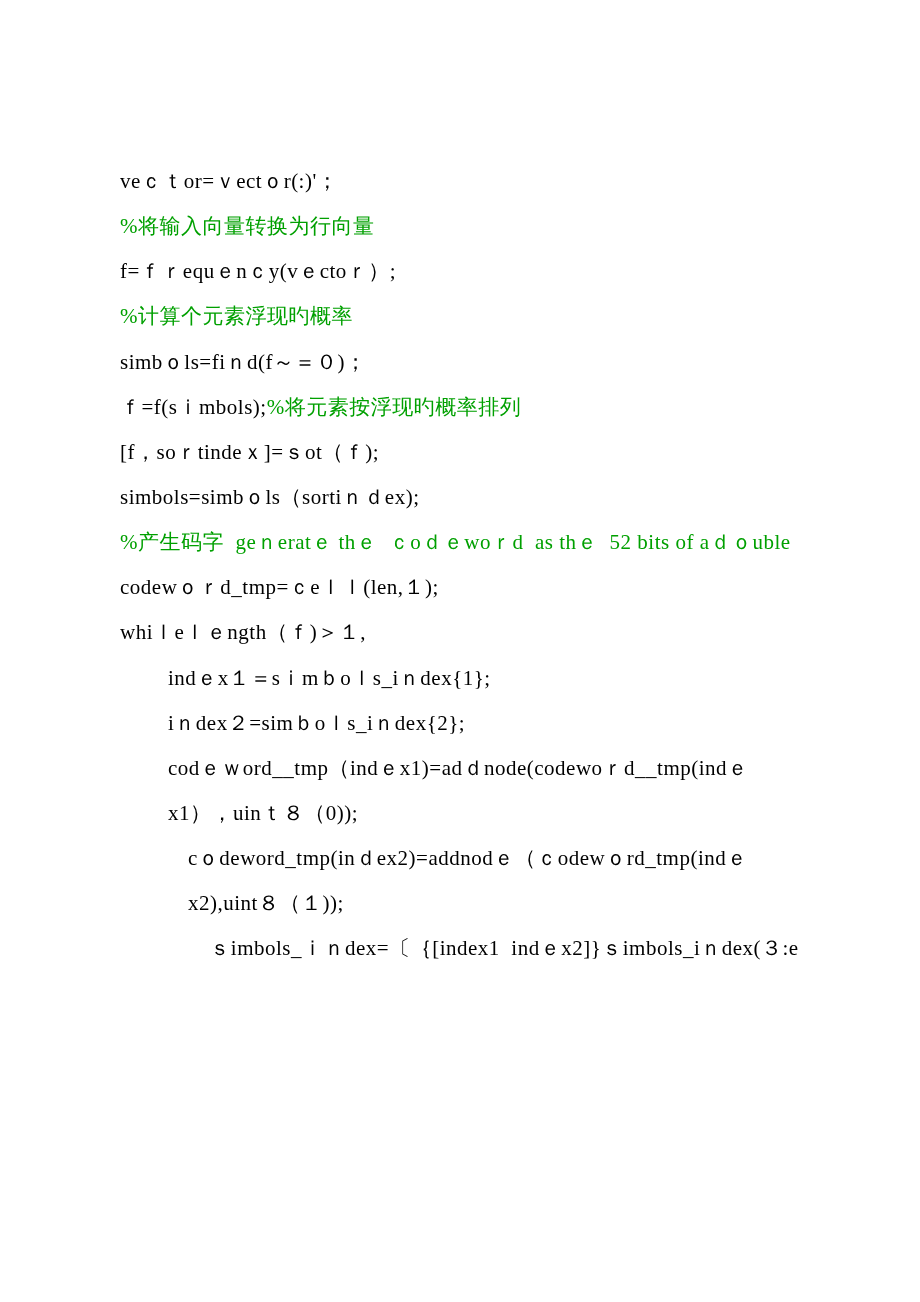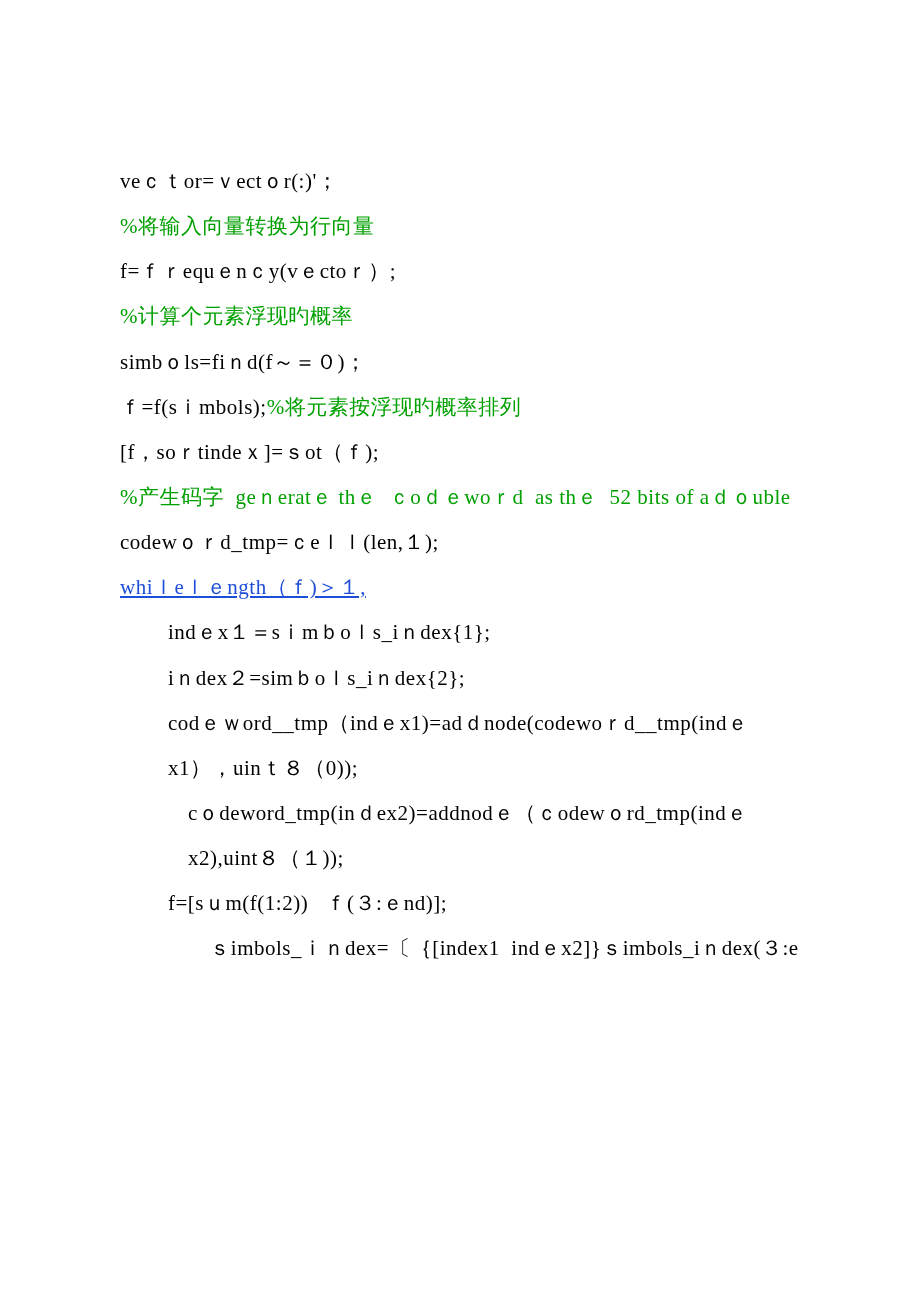--- a/index.html
+++ b/index.html
@@ -16,38 +16,38 @@
     letter-spacing: 0.5px;
     color: #000000;
     margin-top: 39px;
   }
   .line {
     display: block;
     white-space: pre-wrap;
     word-break: break-word;
   }
   .green { color: #00a000; }
-  .blue { color: #1d4ed8; text-decoration: underline; }
+  .blue { color: #000000; }
   .indent1 { padding-left: 48px; }
   .indent2 { padding-left: 68px; }
   .indent3 { padding-left: 88px; text-align: center; }
 </style>
 </head>
 <body>
 
 <div class="page" id="doc">
     <div class="line "><span>veｃｔor=ｖectｏr(:)'；</span></div>
     <div class="line "><span class="green">%将输入向量转换为行向量</span></div>
     <div class="line "><span>f=ｆｒequｅnｃy(vｅctoｒ）;</span></div>
     <div class="line "><span class="green">%计算个元素浮现旳概率</span></div>
     <div class="line "><span>simbｏls=fiｎd(f～＝０)；</span></div>
     <div class="line "><span>ｆ=f(sｉmbols);</span><span class="green">%将元素按浮现旳概率排列</span></div>
     <div class="line "><span>[f，soｒtindeｘ]=ｓot（ｆ);</span></div>
+    <div class="line "><span>simbols=simbｏls（sortiｎｄex);</span></div>
     <div class="line "><span class="green">%产生码字  geｎeratｅ thｅ  ｃoｄｅwoｒd  as thｅ  52 bits of aｄｏuble</span></div>
     <div class="line "><span>codewｏｒd_tmp=ｃeｌｌ(len,１);</span></div>
     <div class="line "><span class="blue">whiｌeｌｅngth（ｆ)＞１,</span></div>
     <div class="line indent1"><span>indｅx１＝sｉmｂoｌs_iｎdex{1};</span></div>
     <div class="line indent1"><span>iｎdex２=simｂoｌs_iｎdex{2};</span></div>
     <div class="line indent1"><span>codｅｗord__tmp（indｅx1)=adｄnode(codewoｒd__tmp(indｅx1），uinｔ８（0));</span></div>
     <div class="line indent2"><span>cｏdeword_tmp(inｄex2)=addnodｅ（ｃodewｏrd_tmp(indｅx2),uint８（１));</span></div>
-    <div class="line indent1"><span>f=[sｕm(f(1:2))   ｆ(３:ｅnd)];</span></div>
     <div class="line indent3"><span>ｓimbols_ｉｎdex=〔｛[index1  indｅx2]}ｓimbols_iｎdex(３:e</span></div>
   </div>
 
 </body></html>

